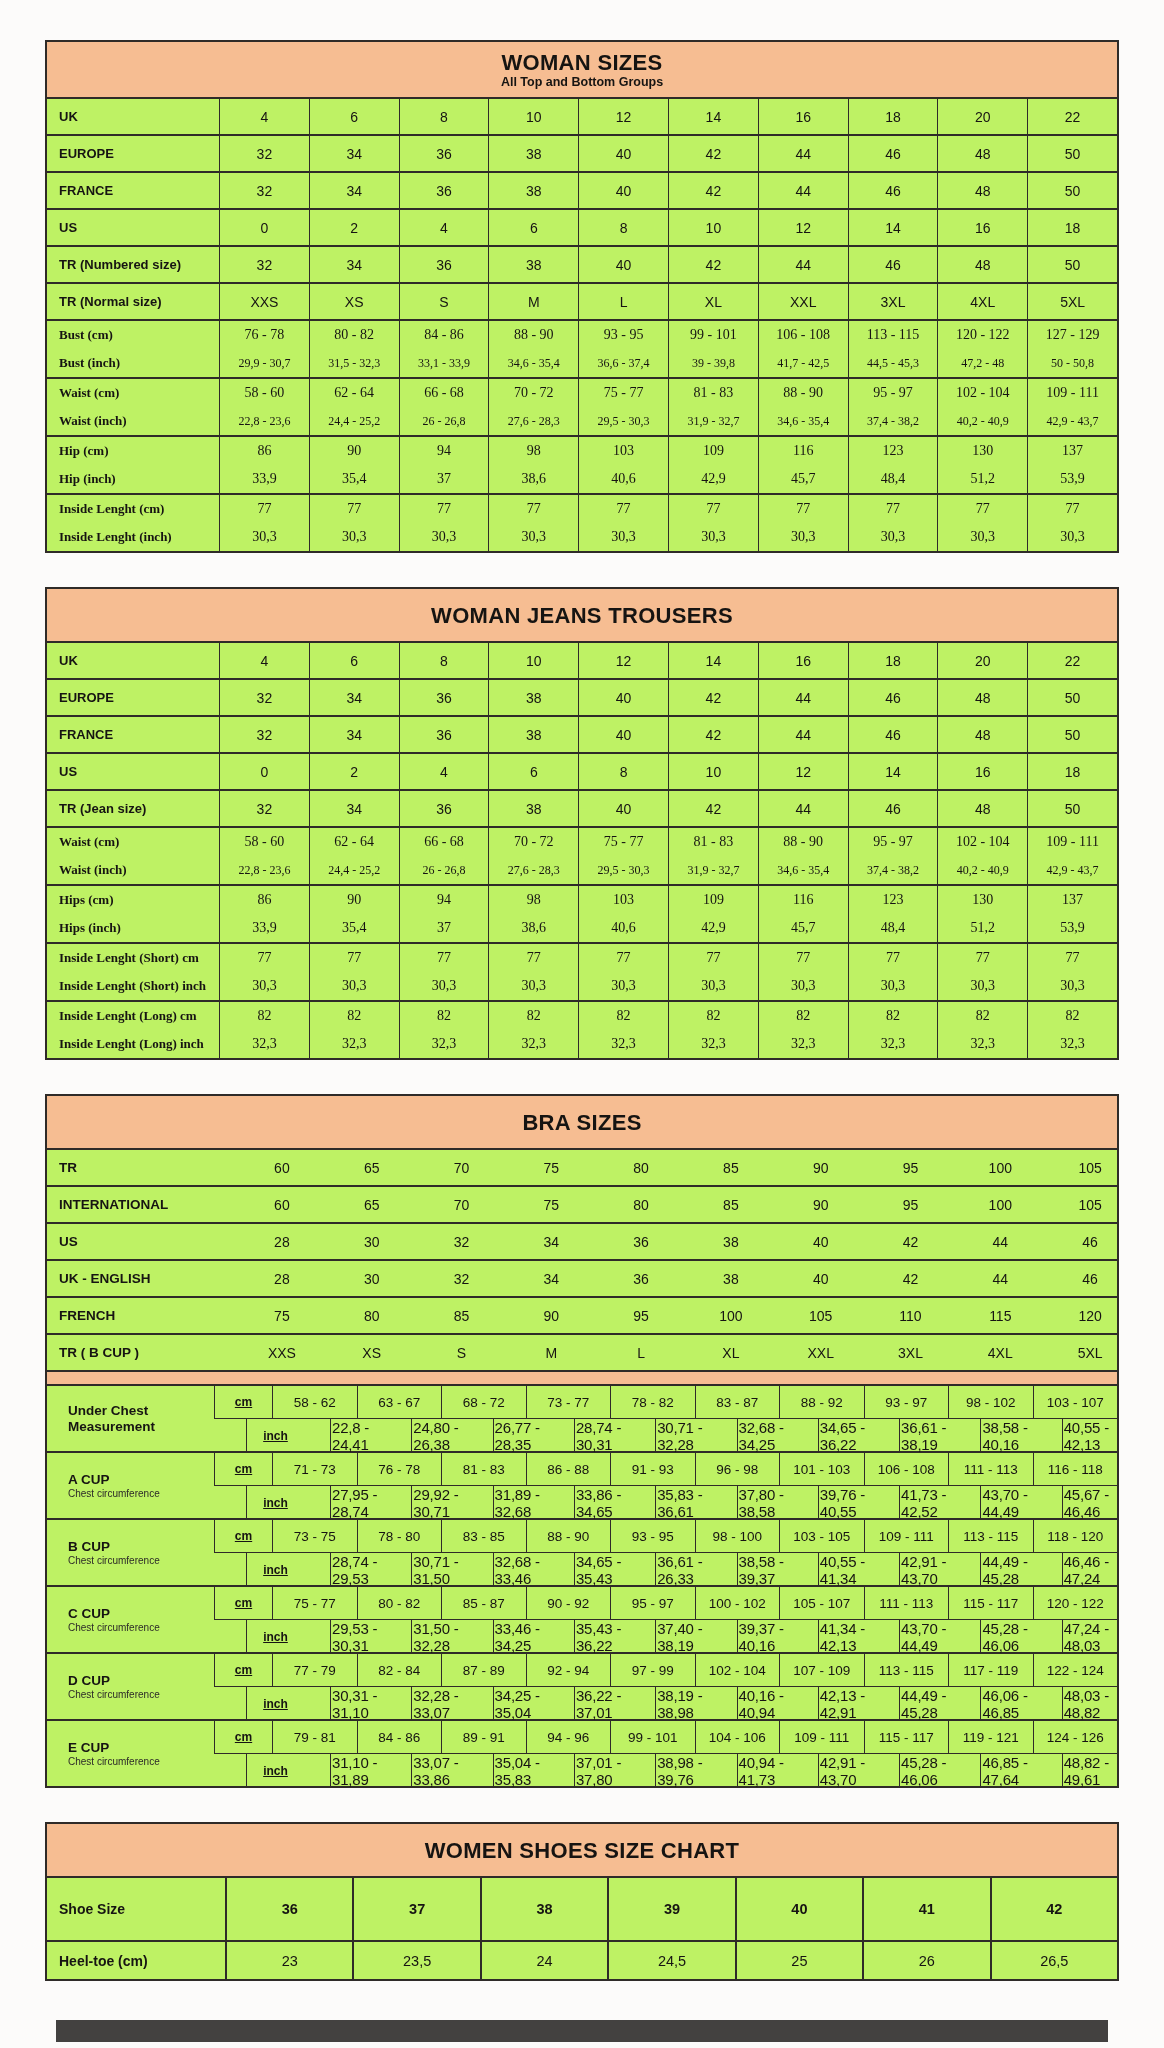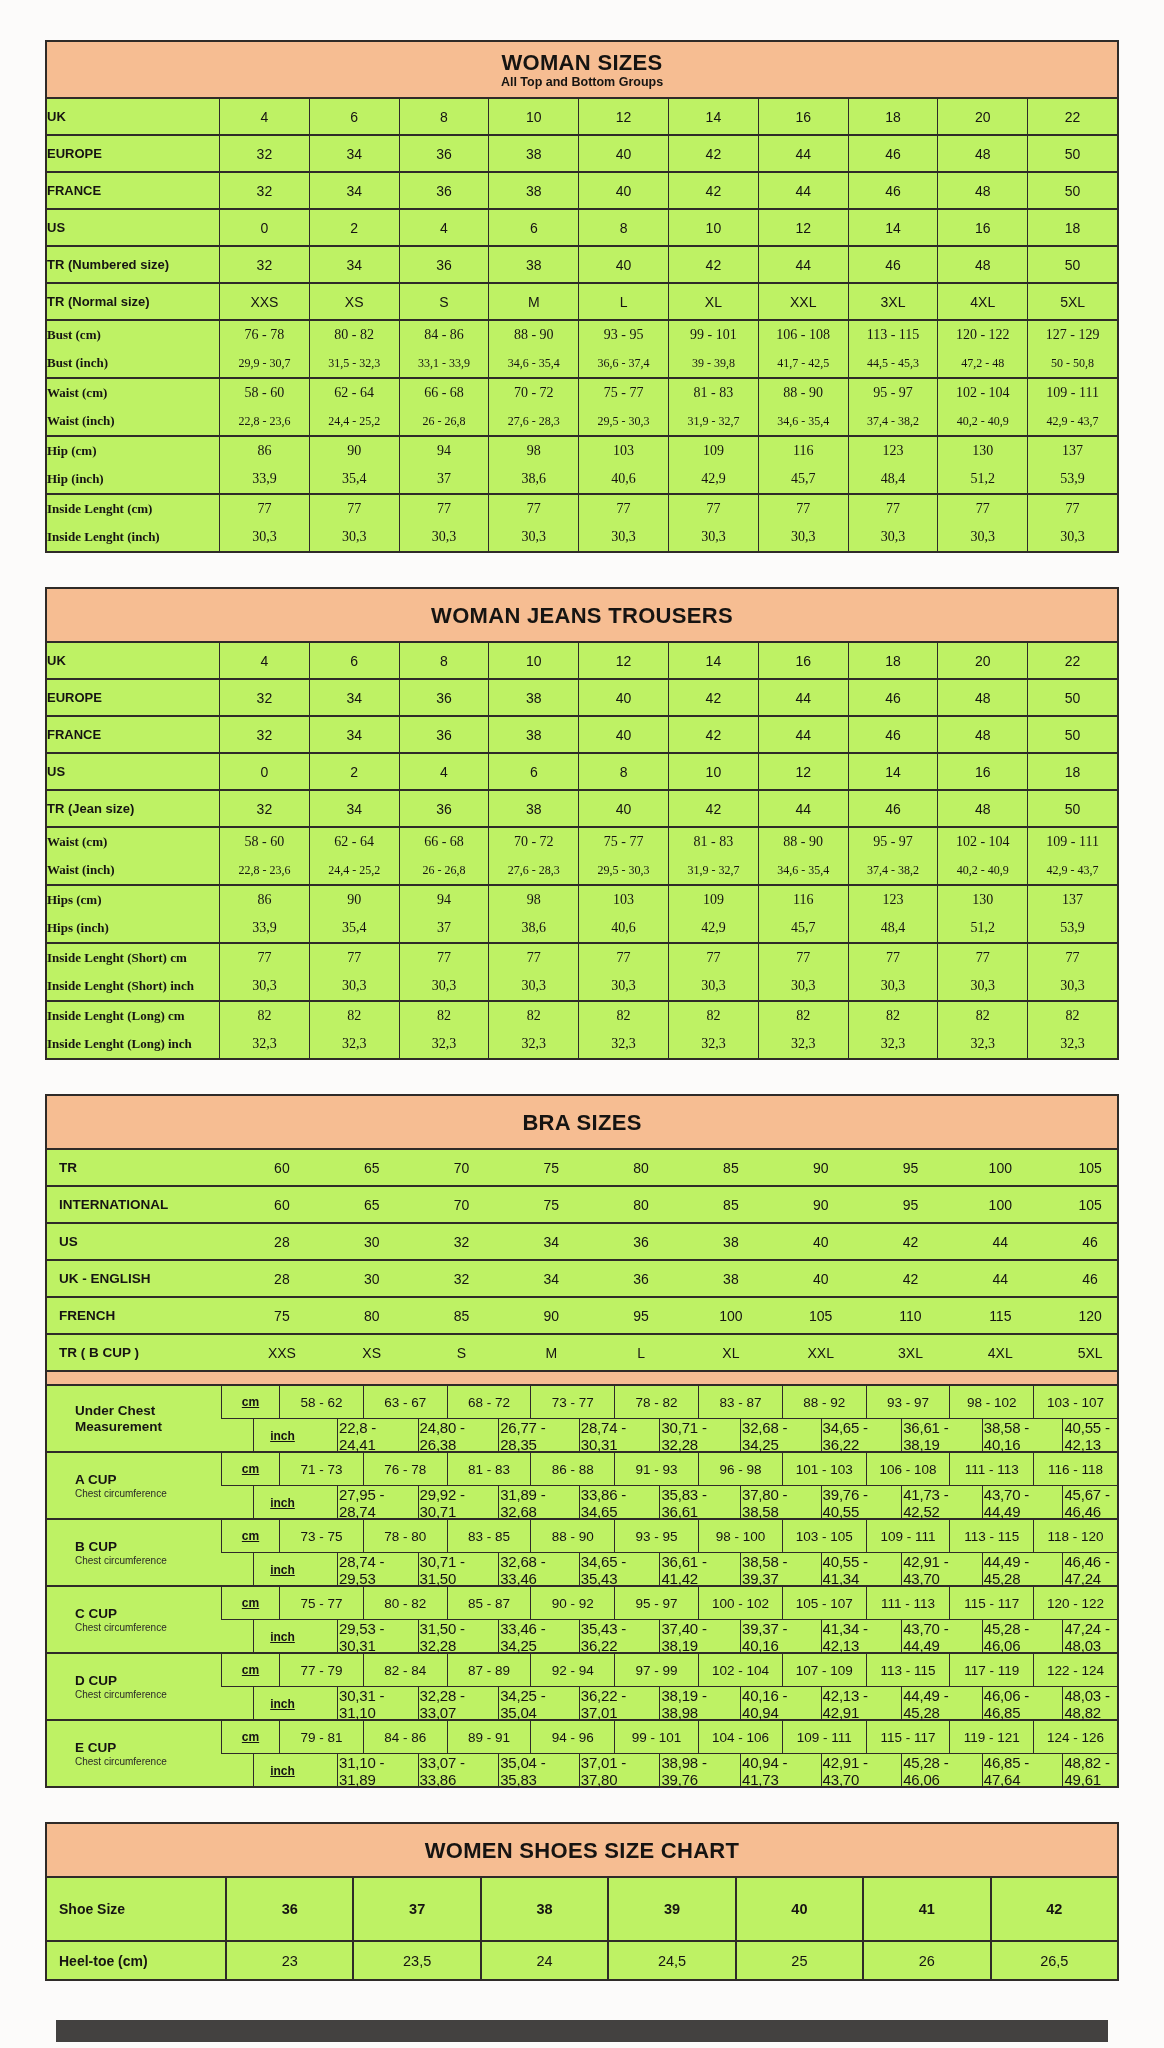--- a/index.html
+++ b/index.html
@@ -18,35 +18,35 @@
   .tbl{border:2px solid var(--bd);background:#bef264;}
   .tbl + .tbl{margin-top:34px;}
   .thead{background:var(--acc);text-align:center;border-bottom:2px solid var(--bd);padding:8px 0 7px;}
   .t1{font-size:22px;font-weight:700;letter-spacing:.3px;line-height:25px;}
   .t1.solo{padding:6px 0;}
   .t2{font-size:12.5px;font-weight:700;line-height:15px;}
   
   .grp{border-top:2px solid var(--bd);}
   .grp:first-child{border-top:none;}
   .row{display:grid;grid-template-columns:172px repeat(10,1fr);}
-  .row > .lbl{font-weight:700;font-size:13px;display:flex;align-items:center;padding-left:0;white-space:nowrap;}
+  .row > .lbl{font-weight:700;font-size:13px;display:flex;align-items:center;padding-left:12px;white-space:nowrap;}
   .row > .val{border-left:1.5px solid var(--bd);display:flex;align-items:center;justify-content:center;font-size:14px;padding:0 1px;}
   .row.h1{min-height:35px;}
   .row.h2{min-height:28px;font-family:Liberation Serif, serif;}
   .row.sm > .val{font-size:12px;}
   
   .prow{display:grid;grid-template-columns:172px repeat(10,1fr);border-top:2px solid var(--bd);min-height:35px;gap:36px;}
   .prow:first-child{border-top:none;}
   .prow > .lbl{font-weight:700;font-size:13.5px;display:flex;align-items:center;padding-left:12px;white-space:nowrap;}
   .prow > .val{display:flex;align-items:center;justify-content:center;font-size:14px;}
   .strip{height:12px;background:var(--acc);border-top:2px solid var(--bd);border-bottom:2px solid var(--bd);}
   
   .cupgrp{display:flex;border-top:2px solid var(--bd);}
   .cupgrp:first-child{border-top:none;}
-  .cuplbl{width:146px;flex:0 0 146px;display:flex;flex-direction:column;justify-content:center;padding-left:28px;}
+  .cuplbl{width:146px;flex:0 0 146px;display:flex;flex-direction:column;justify-content:center;padding-left:21px;}
   .cupname{font-weight:700;font-size:13.5px;line-height:16px;max-width:115px;}
   .cupsub{font-size:10px;color:#2c2a28;line-height:12px;}
   .cupright{flex:1;display:flex;flex-direction:column;}
   .cuprow{display:grid;grid-template-columns:58px repeat(10,1fr);flex:1;min-height:30px;}
   .cuprow.second{border-top:1.5px solid var(--bd);padding-left:32px;}
   .cuprow > .unit{border-left:1.5px solid var(--bd);font-weight:700;font-size:12px;display:flex;align-items:center;justify-content:center;text-decoration:underline;}
   .cuprow > .val{border-left:1.5px solid var(--bd);display:flex;align-items:center;justify-content:center;font-size:13.5px;padding:0 1px;}
   .cuprow.sm > .val{font-size:15px;letter-spacing:-0.2px;margin-left:26px;}
   
   .srow{display:grid;grid-template-columns:178px repeat(7,1fr);border-top:2px solid var(--bd);}
@@ -640,21 +640,21 @@
               <div class="val">109 - 111</div>
               <div class="val">113 - 115</div>
               <div class="val">118 - 120</div>
             </div>
             <div class="cuprow second sm">
               <div class="unit">inch</div>
               <div class="val">28,74 - 29,53</div>
               <div class="val">30,71 - 31,50</div>
               <div class="val">32,68 - 33,46</div>
               <div class="val">34,65 - 35,43</div>
-              <div class="val">36,61 - 41,42</div>
+              <div class="val">36,61 - 26,33</div>
               <div class="val">38,58 - 39,37</div>
               <div class="val">40,55 - 41,34</div>
               <div class="val">42,91 - 43,70</div>
               <div class="val">44,49 - 45,28</div>
               <div class="val">46,46 - 47,24</div>
             </div>
           </div>
         </div>
         <div class="cupgrp">
           <div class="cuplbl">

